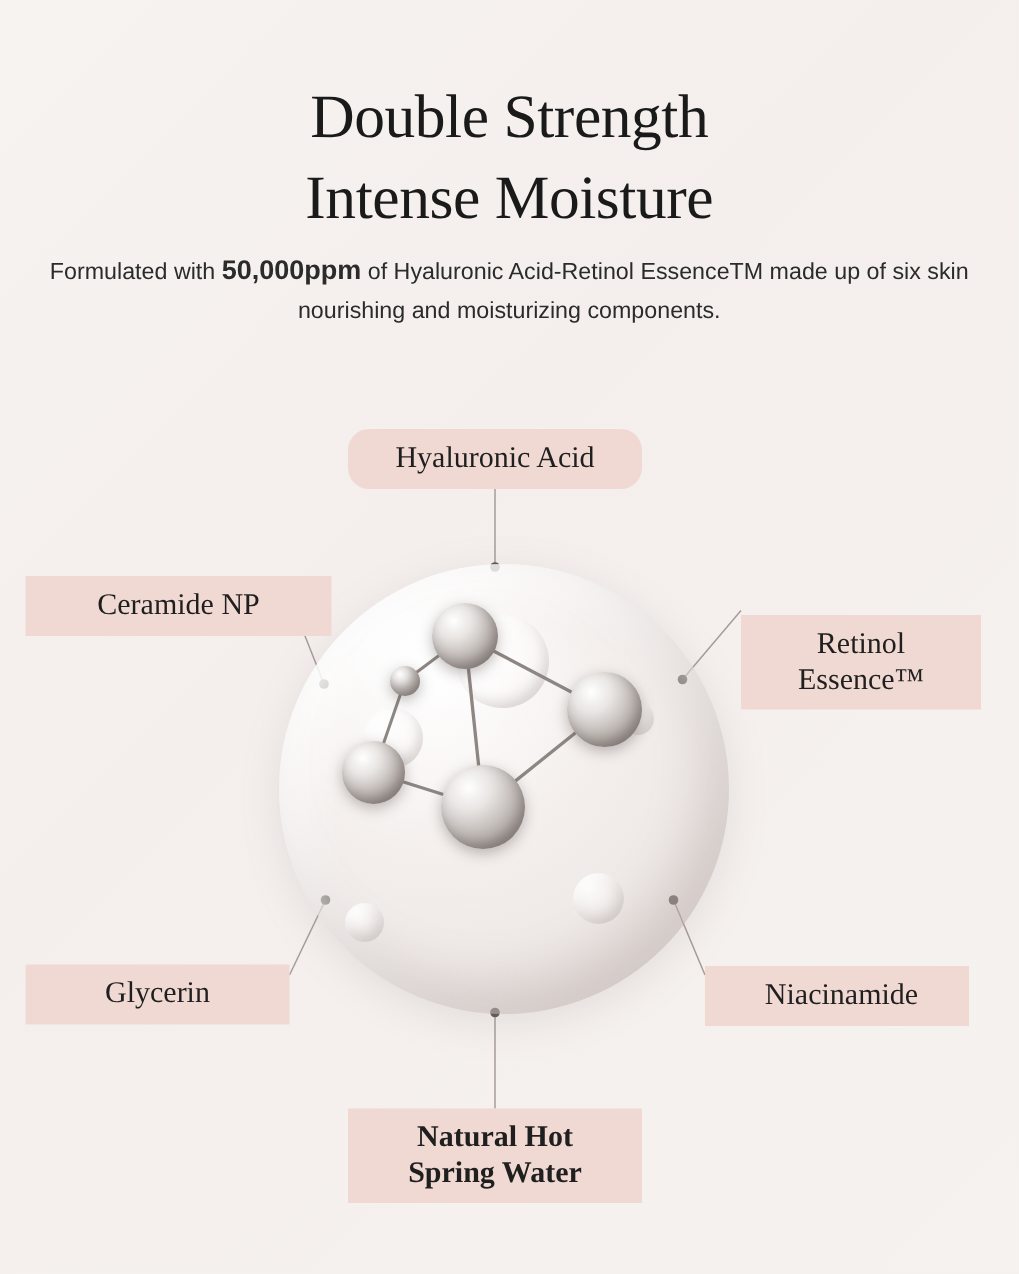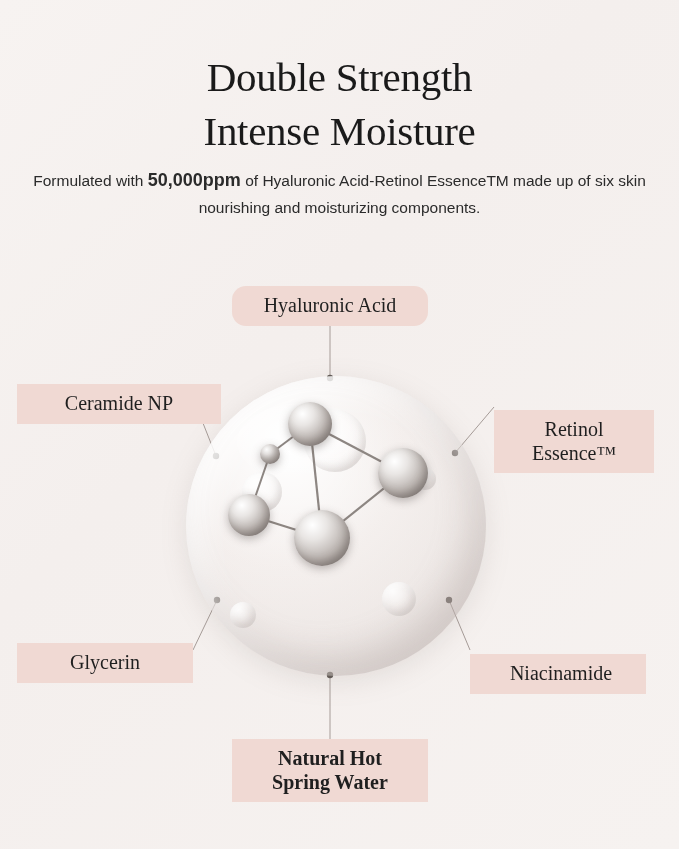--- a/index.html
+++ b/index.html
@@ -132,21 +132,21 @@
     line-height: 1.18;
     text-align: center;
     padding: 8px 14px;
     box-sizing: border-box;
     white-space: pre-line;
   }
   .lbl-hyaluronic { left: 232px; top: 41px;  width: 196px; border-radius: 14px; }
   .lbl-ceramide   { left: 17px;  top: 139px; width: 204px; }
   .lbl-retinol    { left: 494px; top: 137px; width: 160px; margin-top: 28px; }
   .lbl-glycerin   { left: 17px;  top: 398px; width: 176px; }
-  .lbl-niacin     { left: 470px; top: 409px; width: 176px; padding-left: 20px; }
+  .lbl-niacin     { left: 470px; top: 399px; width: 176px; padding-left: 20px; }
   .lbl-natural    { left: 232px; top: 494px; width: 196px; font-weight: bold; }
 </style>
 </head>
 <body>
 
 <div class="page">
 
   <div class="headline">
     <span>Double Strength</span>
     <span class="l2">Intense Moisture</span>

